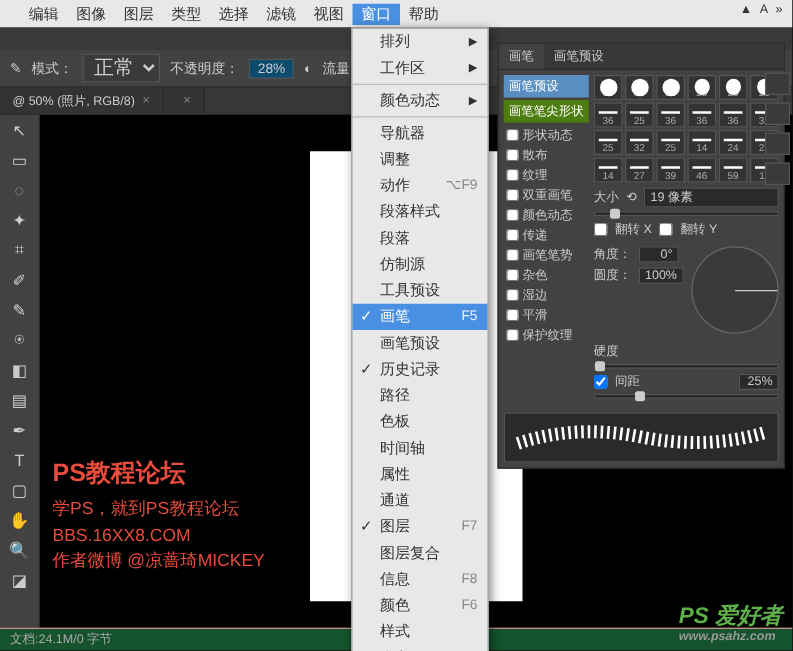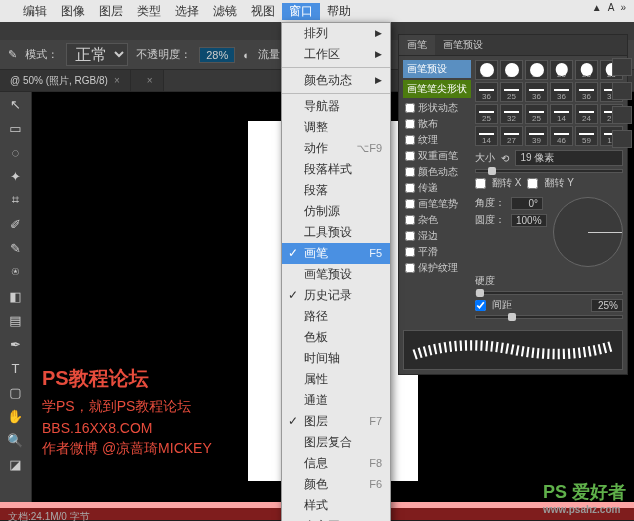--- a/index.html
+++ b/index.html
@@ -17,23 +17,23 @@
 .tab{padding:0 10px;height:100%;display:flex;align-items:center;border-right:1px solid #2a2a2a;background:#333}
 .tab .x{margin-left:6px;color:#888}
 .main{position:relative;height:410px;display:flex}
 .toolbar{width:32px;background:#424242;border-right:1px solid #2a2a2a;display:flex;flex-direction:column}
 .tool{height:24px;display:flex;align-items:center;justify-content:center;font-size:13px;color:#ccc}
 .canvas-area{flex:1;background:#000000;position:relative;display:flex;align-items:center;justify-content:center;padding-top:8px}
 .canvas{width:170px;height:360px;background:#fff}
 .watermark{position:absolute;left:10px;bottom:40px;color:#e74c3c;font-size:14px;text-shadow:0 0 3px rgba(0,0,0,.5)}
 .watermark .big{font-size:20px;font-weight:bold;margin-bottom:6px}
 .watermark div{margin-bottom:4px}
-.watermark-green{position:absolute;right:8px;bottom:6px;color:#5fb04a;font-size:18px;font-weight:bold;}
+.watermark-green{position:absolute;right:8px;bottom:6px;color:#5fb04a;font-size:18px;font-weight:bold;font-style:italic}
 .watermark-green .sub{font-size:10px;color:#999}
-.statusbar{height:18px;background:#7f1d1d;font-size:10px;line-height:18px;padding:0 8px;color:#aaa;border-top:6px solid #fca5a5}
+.statusbar{height:18px;background:#14532d;font-size:10px;line-height:18px;padding:0 8px;color:#aaa;border-top:1px solid #fca5a5}
 
 .dropdown{position:absolute;left:281px;top:22px;width:110px;background:#e8e8e8;color:#333;border:1px solid #999;box-shadow:2px 2px 8px rgba(0,0,0,.5);font-size:12px;z-index:100}
 .dropdown .ditem{padding:2px 8px 2px 22px;position:relative;display:flex;justify-content:space-between;line-height:17px}
 .dropdown .ditem.sel{background:#4a90e2;color:#fff}
 .dropdown .ditem .arrow{font-size:9px}
 .dropdown .ditem .check{position:absolute;left:6px}
 .dropdown .sep{height:1px;background:#bbb;margin:2px 0}
 .dropdown .shortcut{color:#888;font-size:11px}
 .dropdown .ditem.sel .shortcut{color:#eaf2fd}
 

